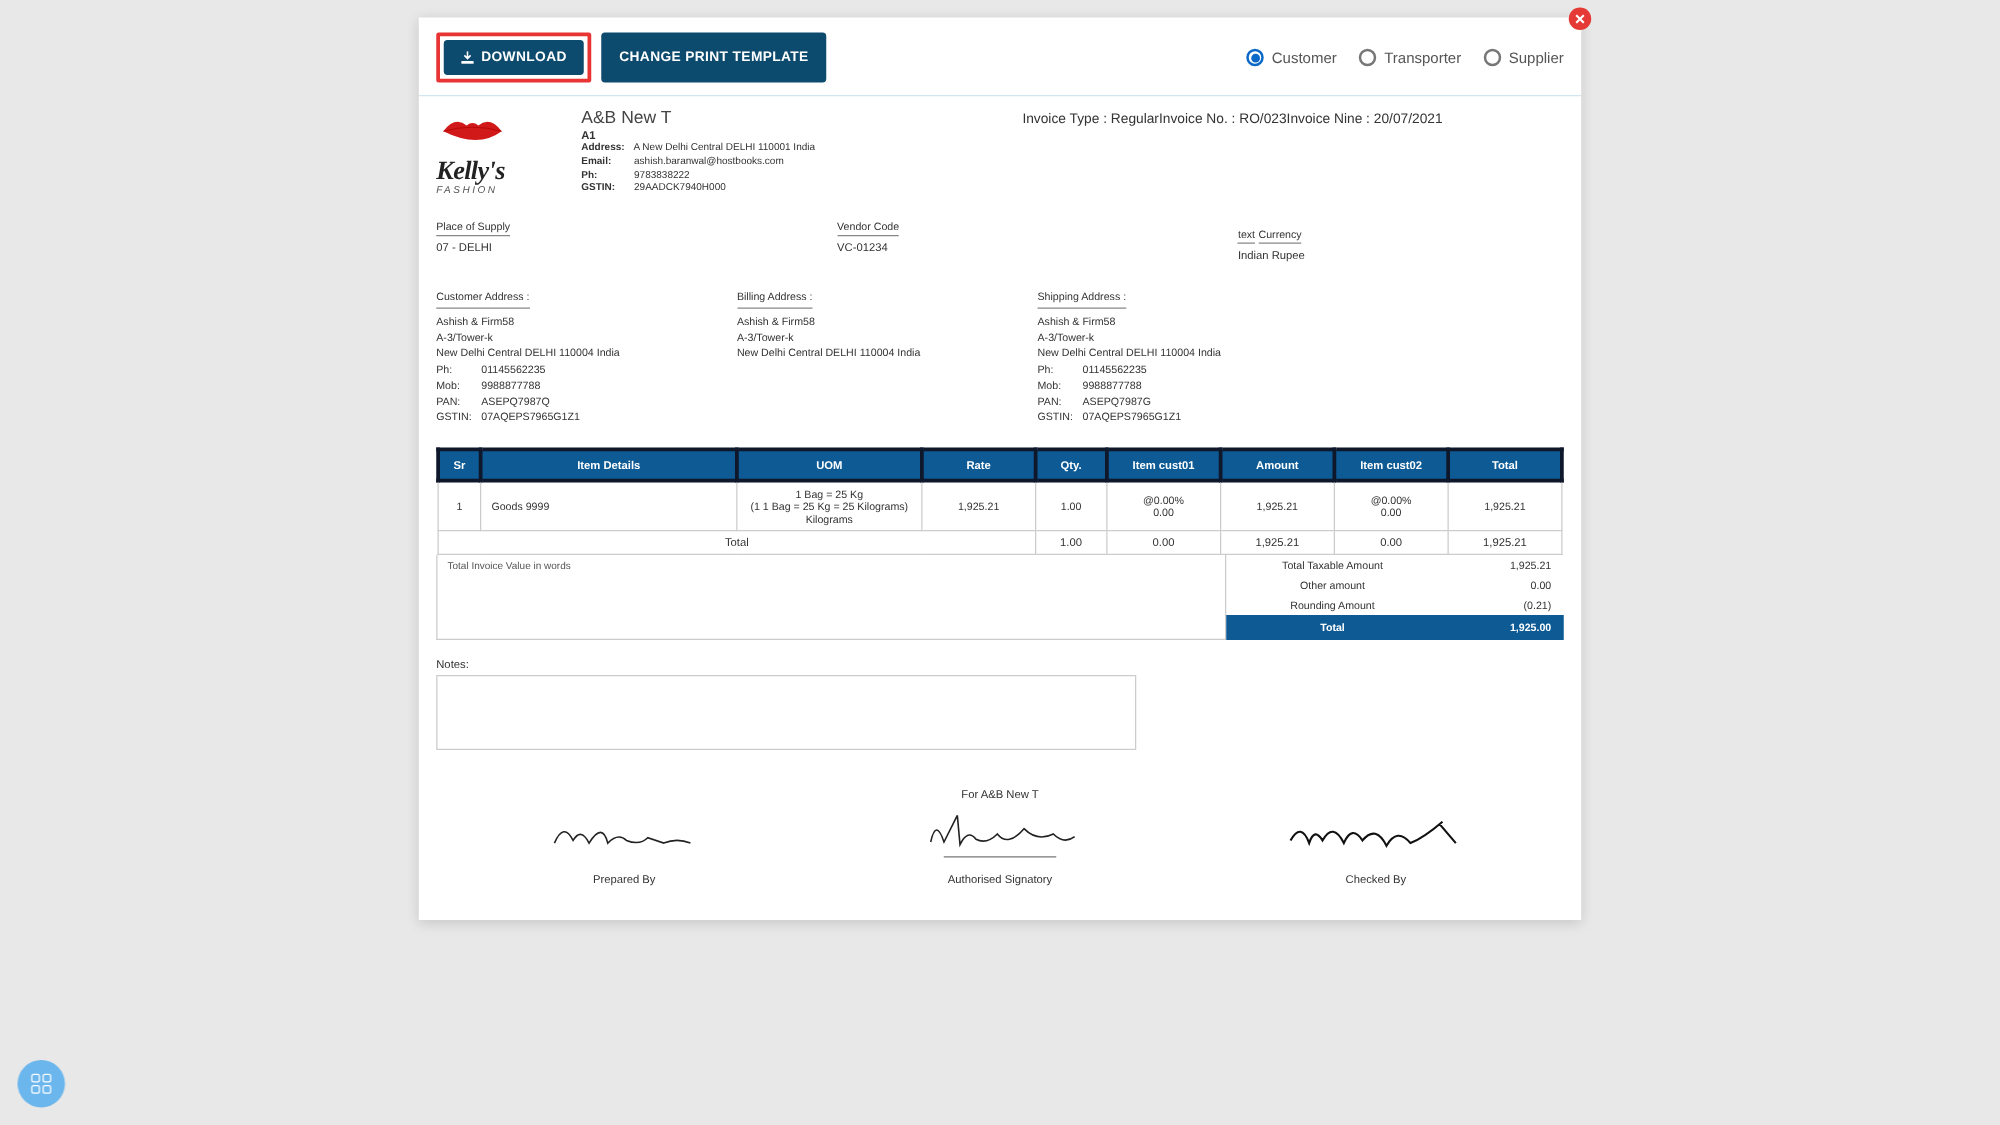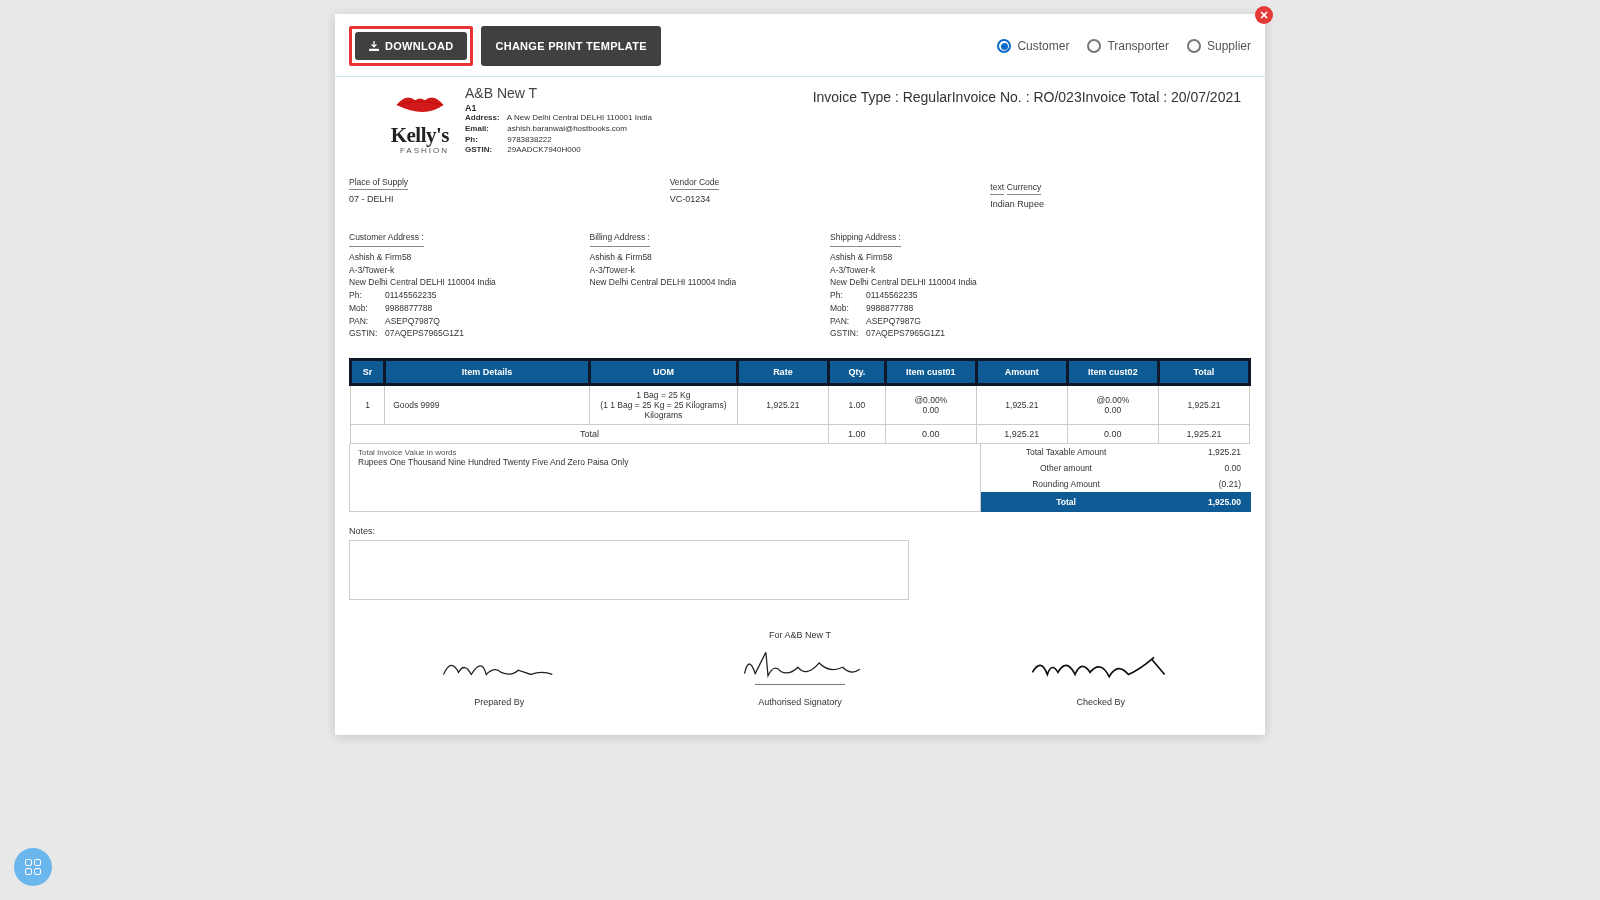--- a/index.html
+++ b/index.html
@@ -2,45 +2,45 @@
 <html><head>
 <meta charset="utf-8">
 <style>
 * { box-sizing: border-box; margin: 0; padding: 0; }
 body { background: #e8e8e8; font-family: Arial, sans-serif; font-size: 10px; color: #333; }
 .container { width: 930px; margin: 14px auto; background: #fff; box-shadow: 0 2px 10px rgba(0,0,0,.15); position: relative; padding-bottom: 20px; }
 .close-btn { position: absolute; top: -8px; right: -8px; width: 18px; height: 18px; background: #e53935; color: #fff; border-radius: 50%; display: flex; align-items: center; justify-content: center; font-size: 11px; font-weight: bold; cursor: pointer; }
 .toolbar { display: flex; justify-content: space-between; align-items: center; padding: 12px 14px 10px 14px; border-bottom: 1px solid #d4e5f2; }
 .toolbar-left { display: flex; gap: 8px; }
 .highlighted { border: 3px solid #e93434; padding: 3px; border-radius: 2px; }
-.btn { background: #404040; color: #fff; border: none; padding: 8px 14px; font-size: 11px; font-weight: bold; border-radius: 3px; cursor: pointer; letter-spacing: .3px; display: inline-flex; align-items: center; gap: 6px; }
+.btn { background: #0c4a6e; color: #fff; border: none; padding: 8px 14px; font-size: 11px; font-weight: bold; border-radius: 3px; cursor: pointer; letter-spacing: .3px; display: inline-flex; align-items: center; gap: 6px; }
 .btn-download .dl-icon { width: 10px; height: 10px; display: inline-block; }
 .toolbar-right { display: flex; gap: 18px; align-items: center; }
 .radio-item { display: flex; align-items: center; gap: 6px; font-size: 12px; color: #555; cursor: pointer; }
 .radio { width: 14px; height: 14px; border: 2px solid #0b69c7; border-radius: 50%; display: inline-flex; align-items: center; justify-content: center; }
 .radio.checked::after { content: ""; width: 7px; height: 7px; background: #0b69c7; border-radius: 50%; }
 .radio.unchecked { border-color: #777; }
 .invoice { padding: 8px 14px; }
 .inv-header { display: flex; gap: 16px; align-items: flex-start; }
-.logo-block { width: 100px; text-align: right; }
+.logo-block { width: 100px; text-align: left; font-style: italic; }
 .logo-lips { margin: 6px auto 2px; width: 58px; height: 28px; }
 .logo-name { font-family: Georgia, serif; font-weight: bold; font-size: 21px; letter-spacing: -0.5px; color: #222; }
 .logo-sub { font-size: 8px; letter-spacing: 2px; color: #555; margin-top: -2px; }
 .company-info { flex: 0 0 240px; }
 .company-title { font-size: 14px; color: #444; margin-bottom: 2px; }
 .company-sub { font-size: 9px; font-weight: bold; }
 .ci-row { font-size: 8px; color: #333; line-height: 1.35; }
 .ci-row .lbl { font-weight: bold; display: inline-block; width: 40px; }
 .tax-invoice-block { flex: 1; }
 .tax-banner { position: relative; height: 40px; display: flex; align-items: center; justify-content: flex-end; padding-right: 40px; background: linear-gradient(to right, transparent 0, transparent 50px, #0d5a94 140px, #0d5a94 100%); overflow: hidden; }
 .stripes { position: absolute; left: 0; top: 0; width: 180px; height: 40px; display: flex; transform: skewX(-25deg); transform-origin: top left; }
 .stripes span { flex: 1; background: #0d5a94; margin-right: 3px; }
 .tax-title { color: #fff; font-weight: bold; font-size: 14px; text-align: center; line-height: 1.1; position: relative; z-index: 1; }
 .tax-subtitle { color: #fff; font-size: 9px; font-weight: normal; }
-.meta-row { display: flex; justify-content: flex-end; font-size: 14px; padding: 4px 10px 0 10px; }
+.meta-row { display: flex; justify-content: center; font-size: 11px; padding: 4px 10px 0 10px; }
 .info-grid { display: flex; gap: 60px; padding: 20px 0 10px 0; }
 .info-col { flex: 1; }
 .info-label { font-size: 8.5px; color: #333; border-bottom: 1px solid #888; display: inline-block; padding-bottom: 2px; margin-bottom: 4px; }
 .info-value { font-size: 9px; color: #333; }
 .addr-grid { display: flex; gap: 60px; padding: 12px 0 18px 0; }
 .addr-col { flex: 1; font-size: 8.5px; line-height: 1.5; }
 .addr-col .lbl2 { display: inline-block; width: 36px; font-weight: normal; }
 .items-table { width: 100%; border-collapse: collapse; }
 .items-table th { background: #0d5a94; color: #fff; font-size: 9px; font-weight: bold; padding: 6px 4px; border: 3px solid #0f172a; text-align: center; }
 .items-table td { border: 1px solid #ccc; font-size: 8.5px; padding: 4px 4px; text-align: center; vertical-align: middle; }
@@ -122,21 +122,21 @@
         <div class="company-sub">A1</div>
         <div class="ci-row"><span class="lbl">Address:</span> <span>A New Delhi Central DELHI 110001 India</span></div>
         <div class="ci-row"><span class="lbl">Email:</span> <span>ashish.baranwal@hostbooks.com</span></div>
         <div class="ci-row"><span class="lbl">Ph:</span> <span>9783838222</span></div>
         <div class="ci-row"><span class="lbl">GSTIN:</span> <span>29AADCK7940H000</span></div>
       </div>
       <div class="tax-invoice-block">
         <div class="meta-row">
           <div><span>Invoice Type :</span> <span>Regular</span></div>
           <div><span>Invoice No. :</span> <span>RO/023</span></div>
-          <div><span>Invoice Total :</span> <span>20/07/2021</span></div>
+          <div><span>Invoice Nine :</span> <span>20/07/2021</span></div>
         </div>
       </div>
     </div>
 
     <div class="info-grid">
       <div class="info-col"><div class="info-label">Place of Supply</div><div class="info-value">07 - DELHI</div></div>
       <div class="info-col"><div class="info-label">Vendor Code</div><div class="info-value">VC-01234</div></div>
       <div class="info-col">
         <div class="info-label">text</div>
         <div class="info-label" style="margin-top:6px">Currency</div>
@@ -217,21 +217,20 @@
           <td>1,925.21</td>
           <td>0.00</td>
           <td>1,925.21</td>
         </tr>
       </tbody>
     </table>
 
     <div class="summary">
       <div class="in-words">
         <div class="lbl3">Total Invoice Value in words</div>
-        <div>Rupees One Thousand Nine Hundred Twenty Five And Zero Paisa Only</div>
       </div>
       <div class="totals-block">
         <div class="trow">
             <span class="tlbl">Total Taxable Amount</span>
             <span class="tval">1,925.21</span>
           </div>
         <div class="trow">
             <span class="tlbl">Other amount</span>
             <span class="tval">0.00</span>
           </div>

